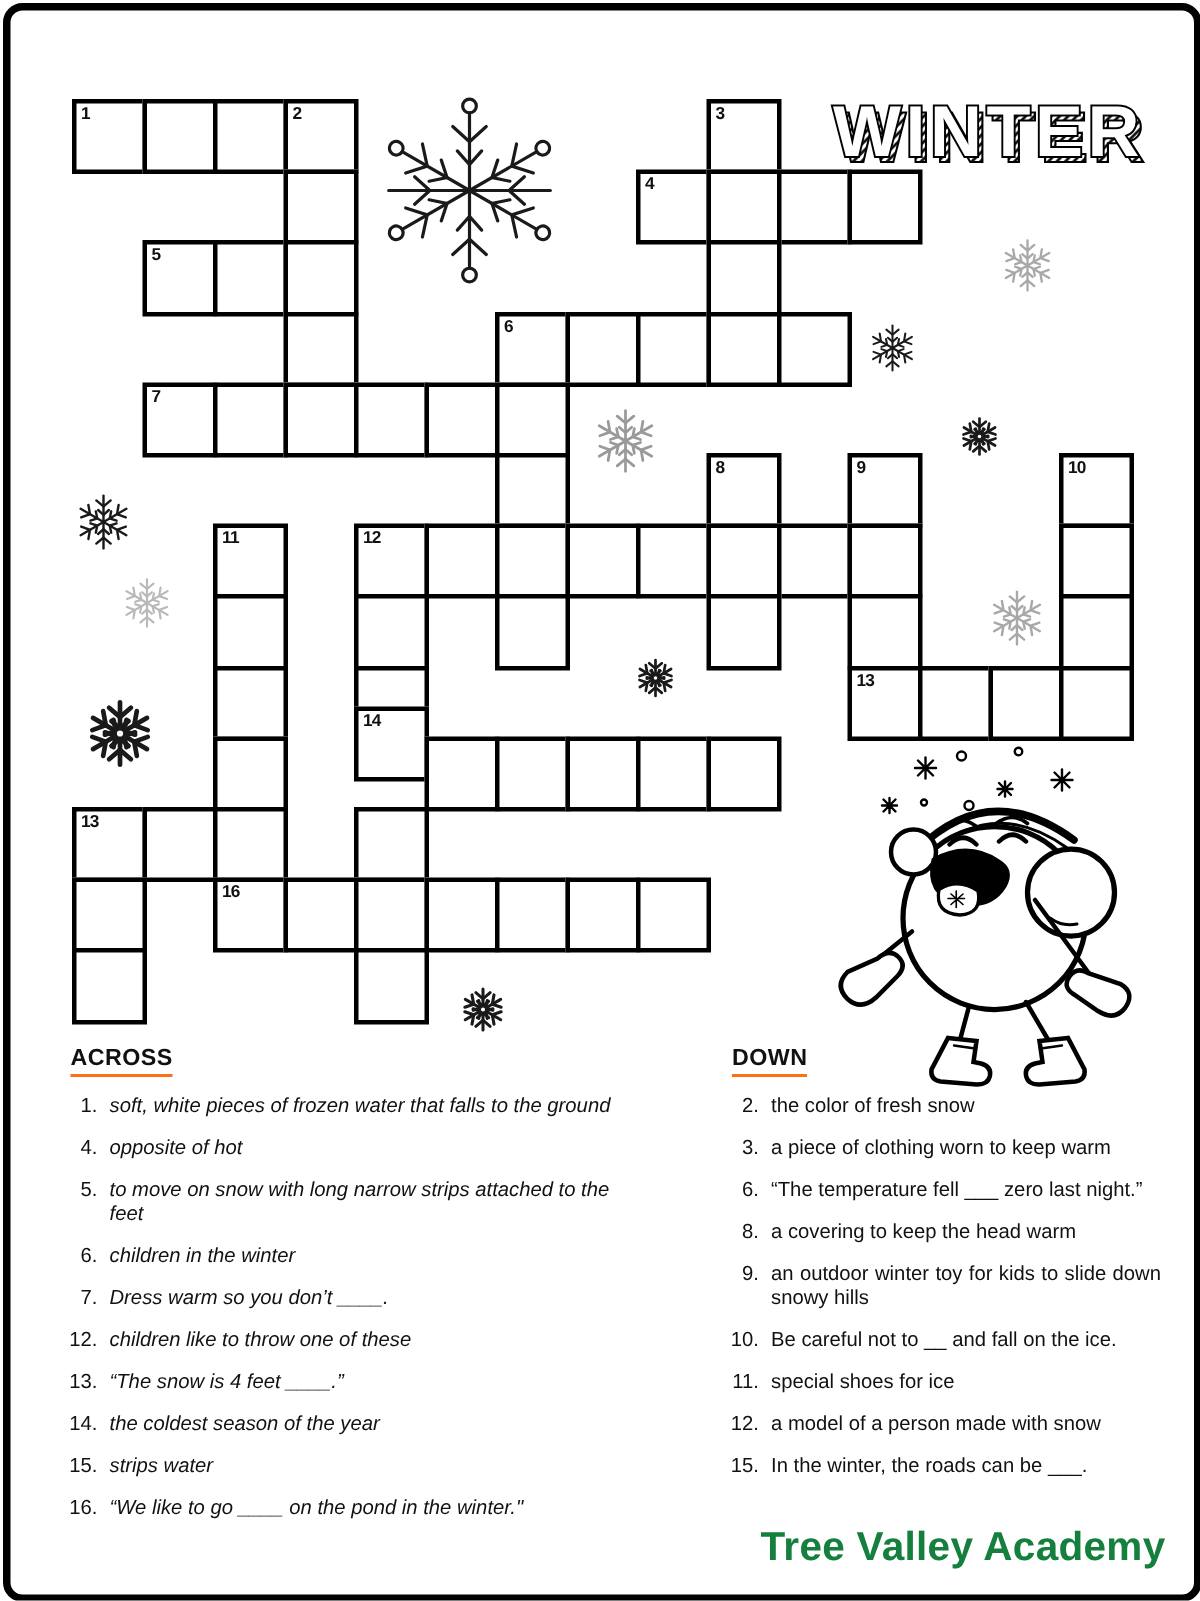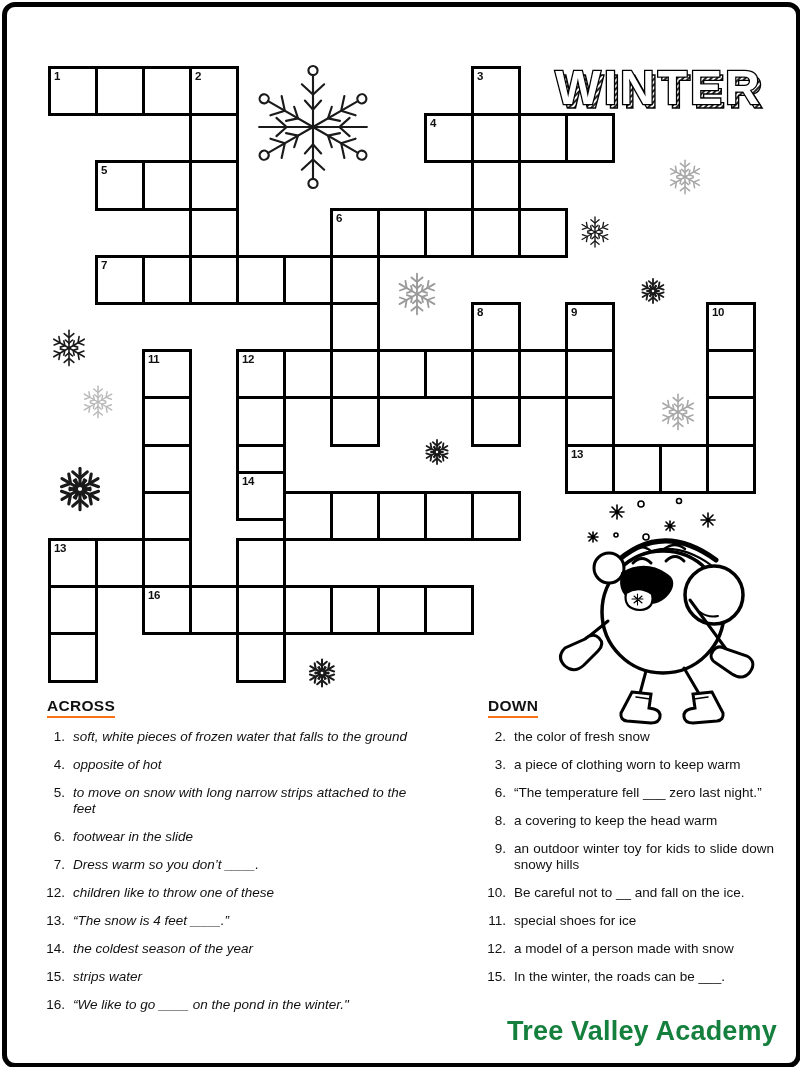--- a/index.html
+++ b/index.html
@@ -345,21 +345,21 @@
       <div class="clue">
         <div class="cnum">4.</div>
         <div class="ctext">opposite of hot</div>
       </div>
       <div class="clue">
         <div class="cnum">5.</div>
         <div class="ctext">to move on snow with long narrow strips attached to the feet</div>
       </div>
       <div class="clue">
         <div class="cnum">6.</div>
-        <div class="ctext">footwear in the slide</div>
+        <div class="ctext">children in the winter</div>
       </div>
       <div class="clue">
         <div class="cnum">7.</div>
         <div class="ctext">Dress warm so you don’t ____.</div>
       </div>
       <div class="clue">
         <div class="cnum">12.</div>
         <div class="ctext">children like to throw one of these</div>
       </div>
       <div class="clue">

